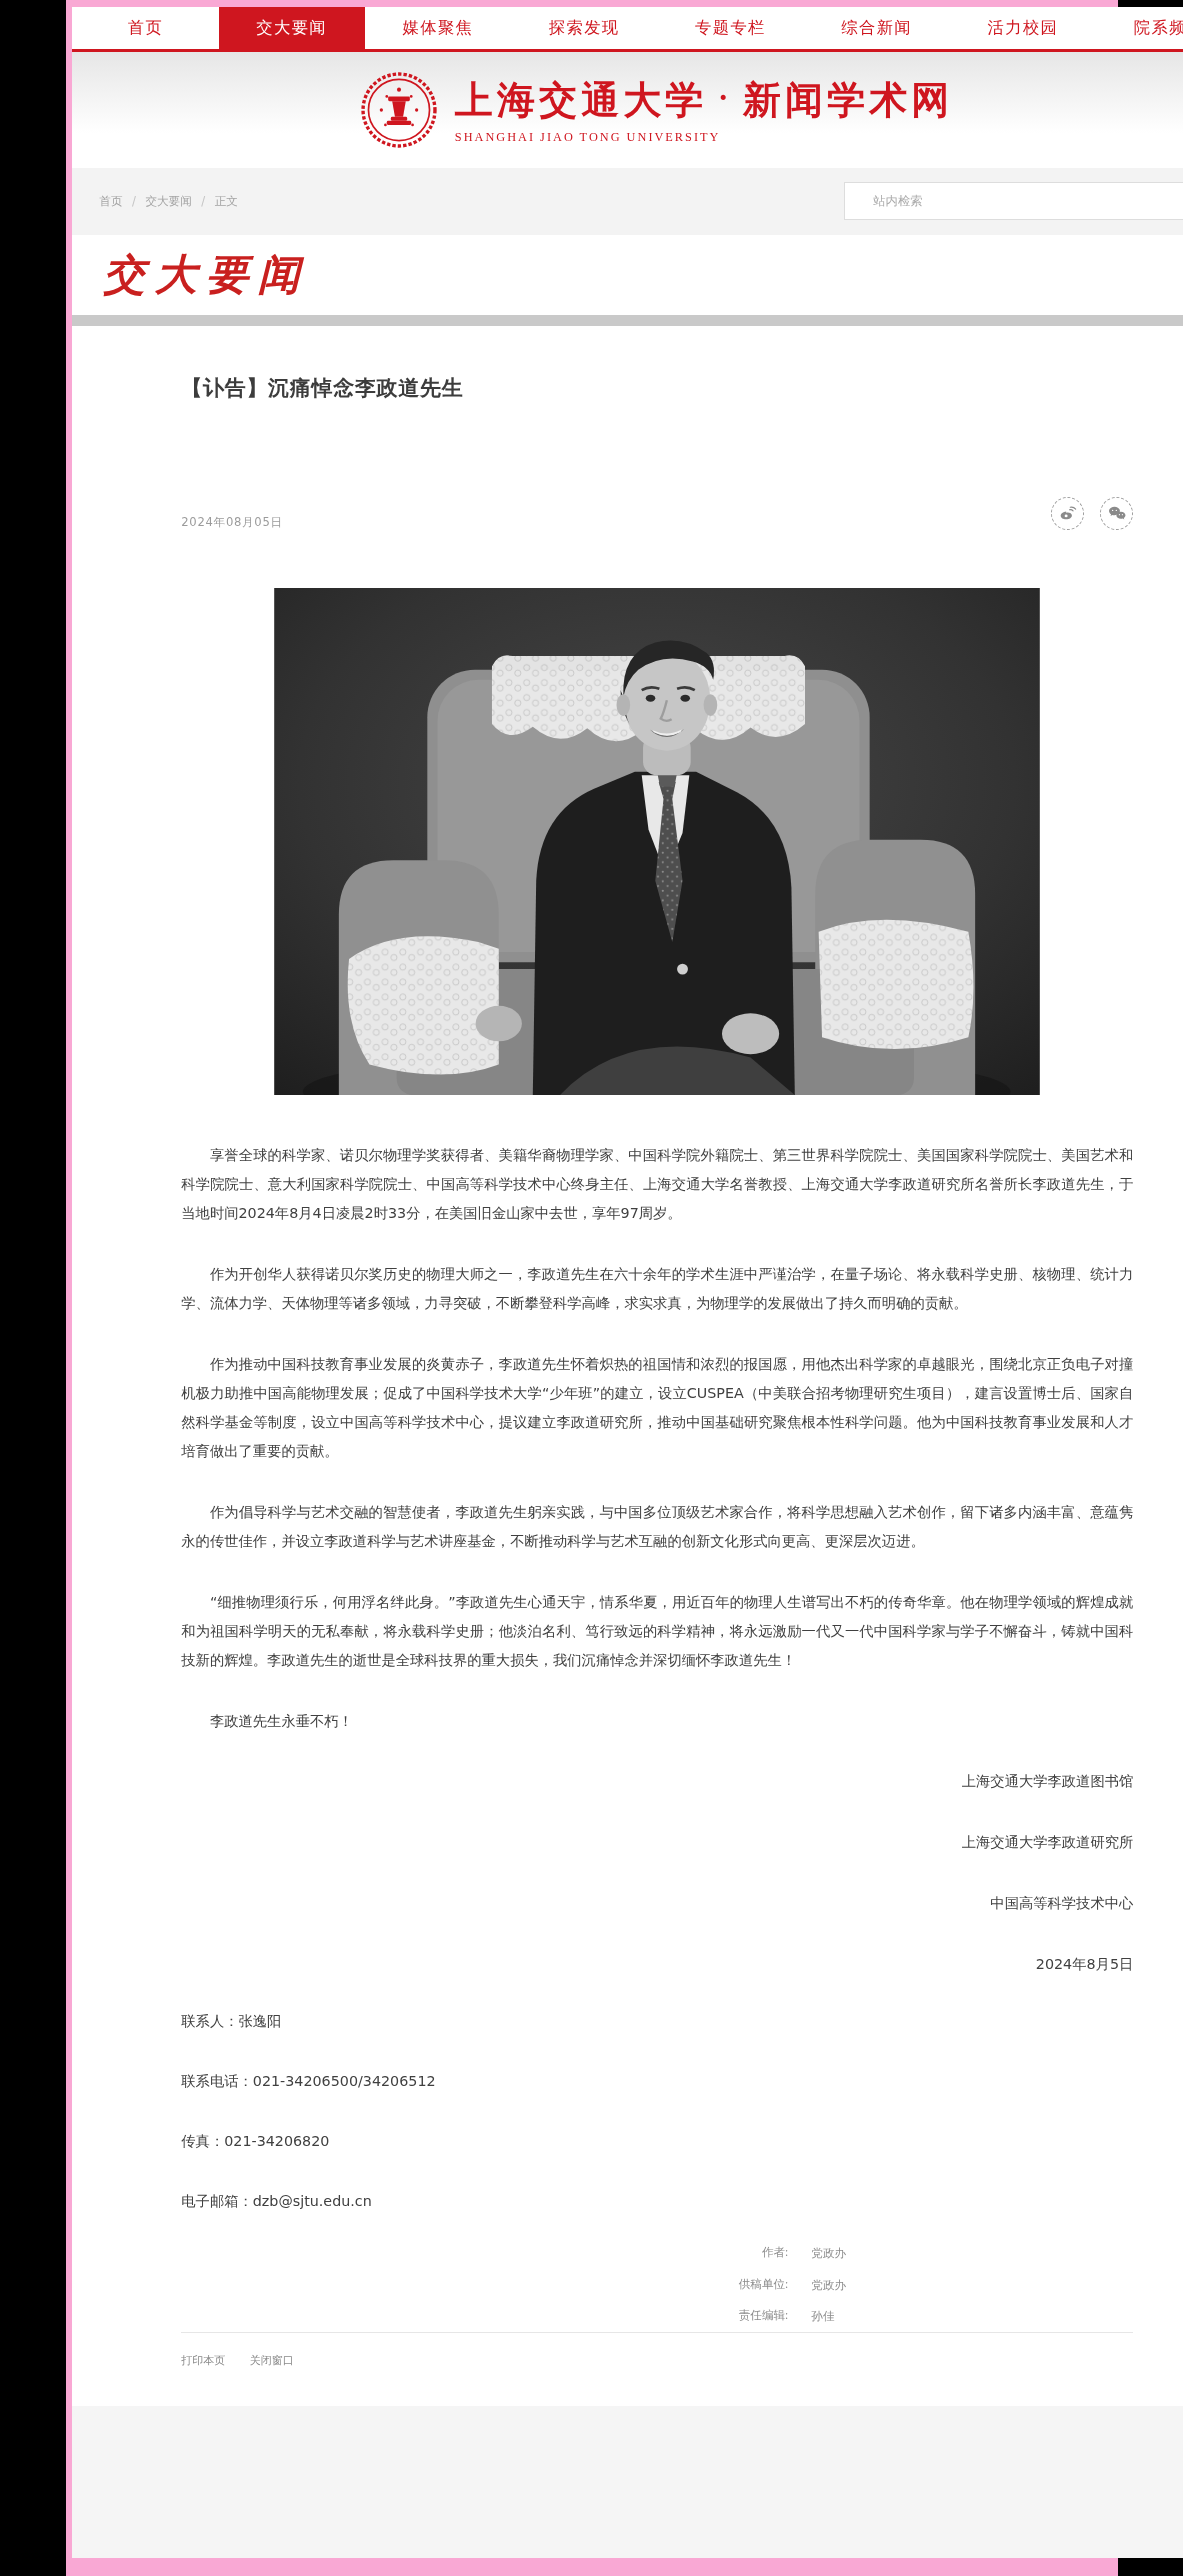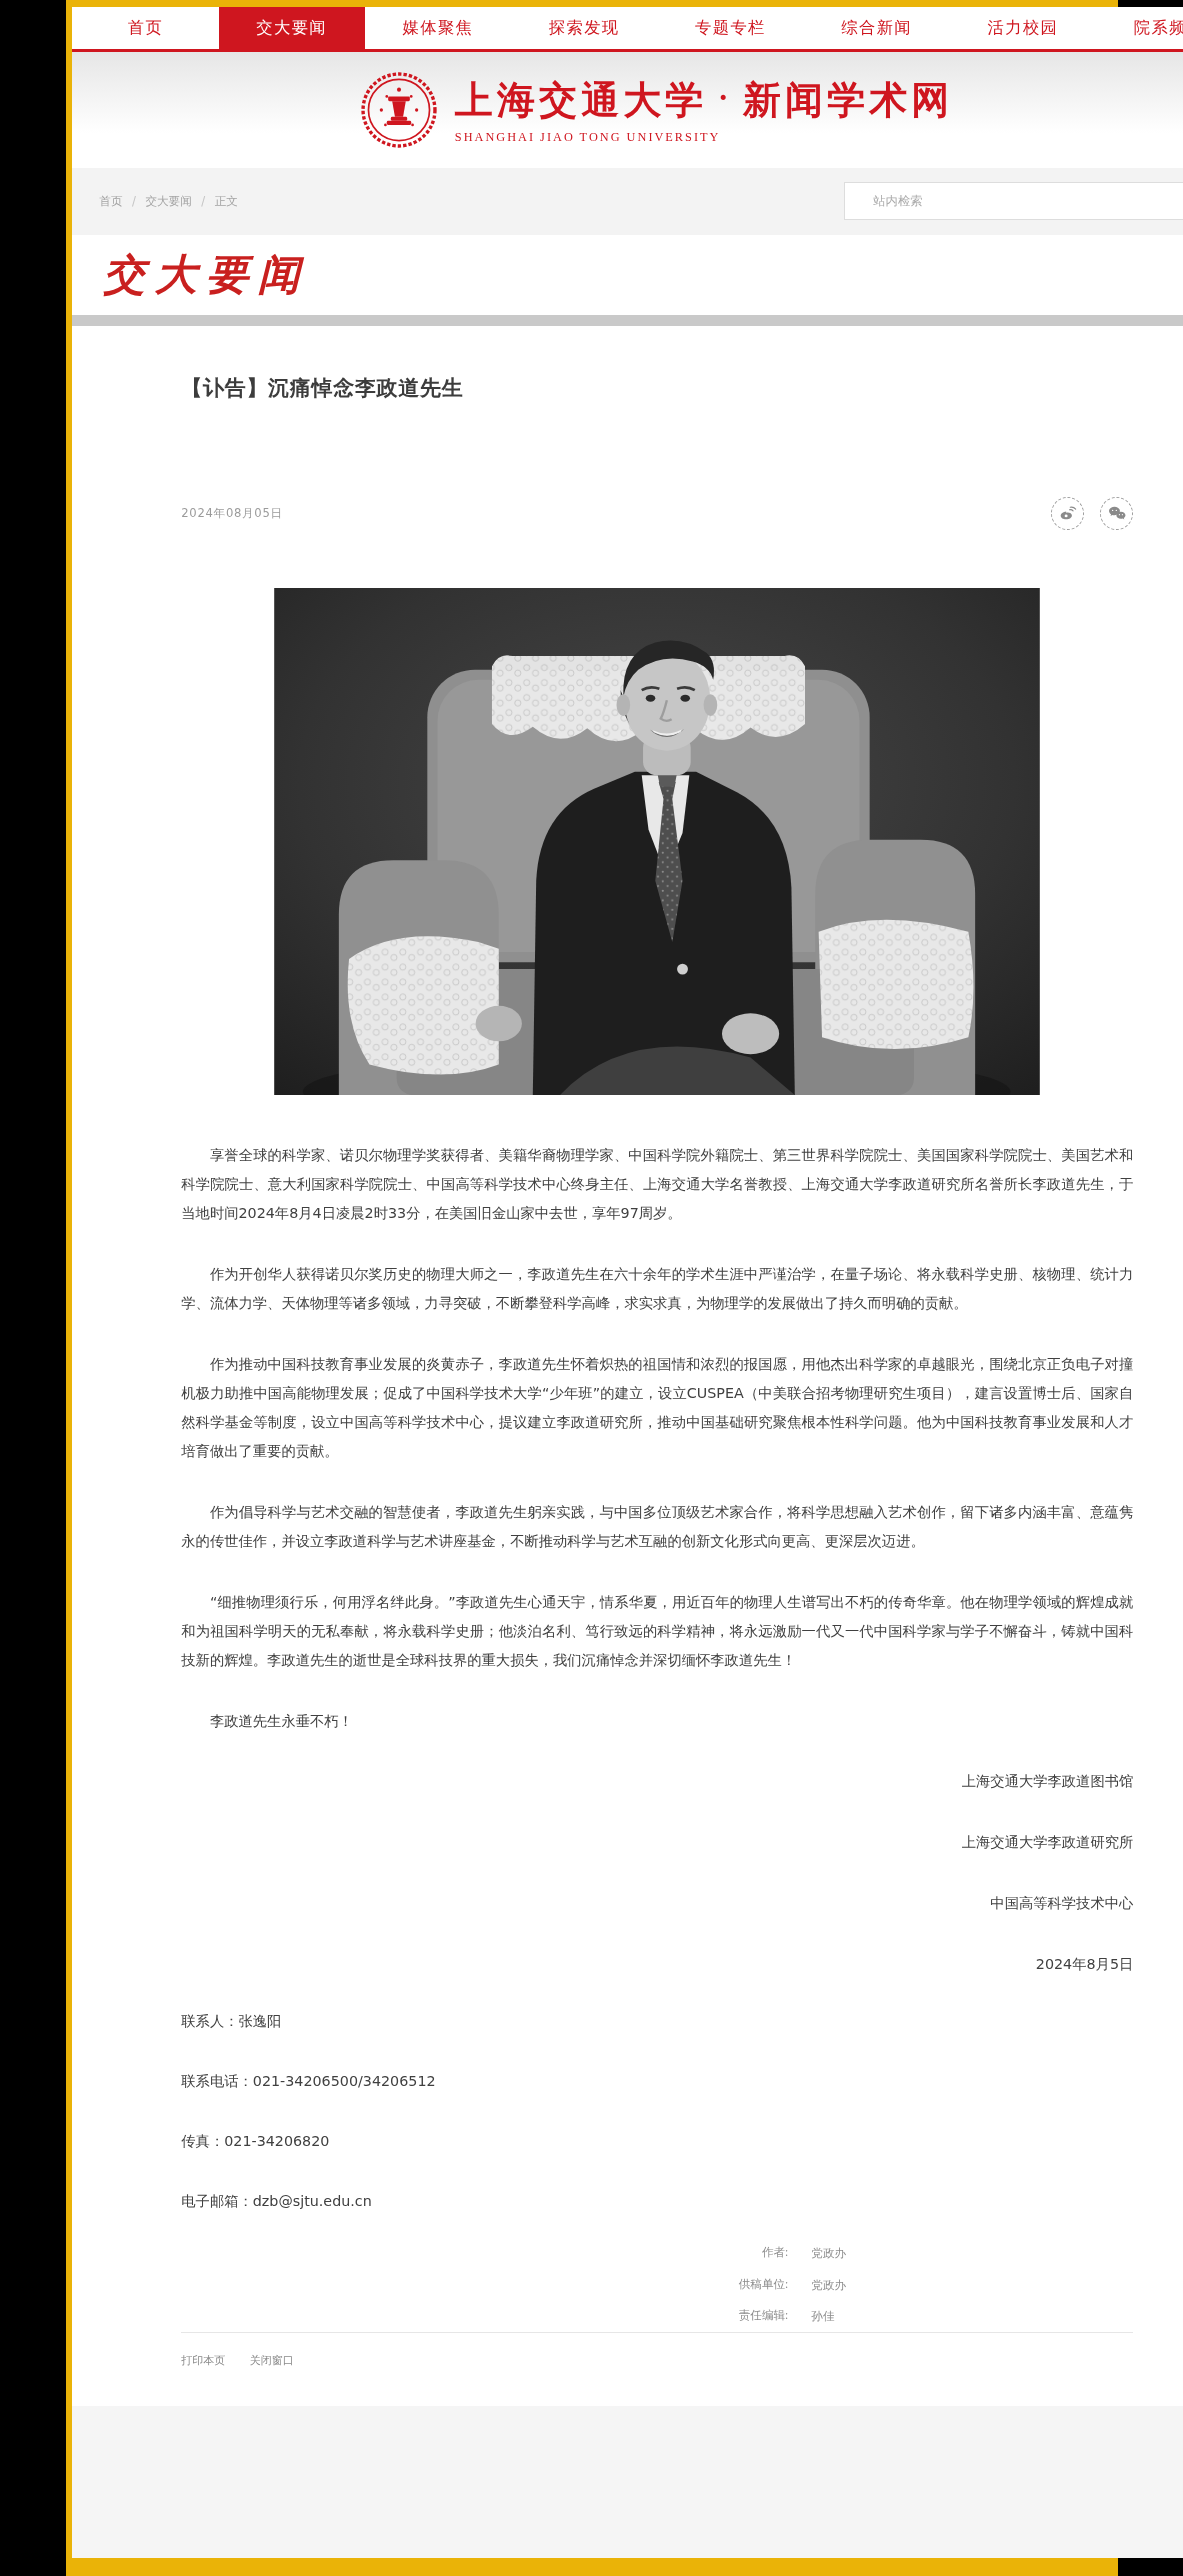--- a/index.html
+++ b/index.html
@@ -1,17 +1,17 @@
 <!DOCTYPE html>
 <html lang="zh" style="font-size:11px"><head>
 <meta charset="utf-8">
 <style>
   html,body{margin:0;padding:0;}
   body{font-family:"DejaVu Sans","Liberation Sans",sans-serif;background:#000;}
-  .frame{width:1052px;height:2576px;background:#eab308;box-sizing:border-box;padding:6.8px 6.8px 17.7px 6.8px;margin:0 auto;}
+  .frame{width:1052px;height:2576px;background:#f9a8d4;box-sizing:border-box;padding:6.8px 6.8px 17.7px 6.8px;margin:0 auto;}
   .page{width:1170px;height:2551px;background:#f5f5f5;overflow:hidden;}
 
   
   .nav{height:42px;background:#fff;border-bottom:3.4px solid #cf161f;display:flex;}
   .nav-item{flex:1;display:flex;align-items:center;justify-content:center;font-size:16.3px;color:#cf161f;cursor:pointer;letter-spacing:1.4px;}
   .nav-item.active{background:#cf161f;color:#fff;}
 
   
   .masthead{height:116px;background:linear-gradient(#e6e6e6,#ffffff 70%);display:flex;align-items:center;justify-content:center;}
   .logo-wrap{display:flex;align-items:center;}
@@ -31,21 +31,21 @@
   .mag{flex:none;}
 
   
   .banner{height:80px;background:#fff;display:flex;align-items:center;padding-left:31px;box-sizing:border-box;}
   .banner-title{font-family:"DejaVu Serif","Liberation Serif",serif;font-style:italic;font-weight:bold;color:#c9201f;font-size:42px;letter-spacing:9.5px;}
   .gray-divider{height:11.6px;background:#c9c9c9;}
 
   
   .card{background:#fff;padding:48px 109px 38px 109px;box-sizing:border-box;}
   .art-title{font-size:21px;font-weight:bold;color:#3c3c3c;letter-spacing:0.7px;}
-  .meta-row{margin-top:95px;display:flex;align-items:center;}
+  .meta-row{margin-top:95px;display:flex;align-items:flex-end;}
   .art-date{font-size:11.6px;color:#9b9b9b;letter-spacing:0.7px;}
   .share{margin-left:auto;display:flex;gap:16.3px;}
   .share-btn{width:31px;height:31px;border:0.7px dashed #9d9d9d;border-radius:50%;display:flex;align-items:center;justify-content:center;cursor:pointer;background:#fff;}
 
   .photo-wrap{margin:58px auto 46px auto;width:766px;height:507px;}
   .photo-wrap svg{display:block;}
 
   .body-text p{margin:0 0 32px 0;font-size:14.3px;line-height:29px;color:#404040;text-indent:2em;text-align:justify;}
   .body-text p.no-gap{margin-bottom:0;}
 

